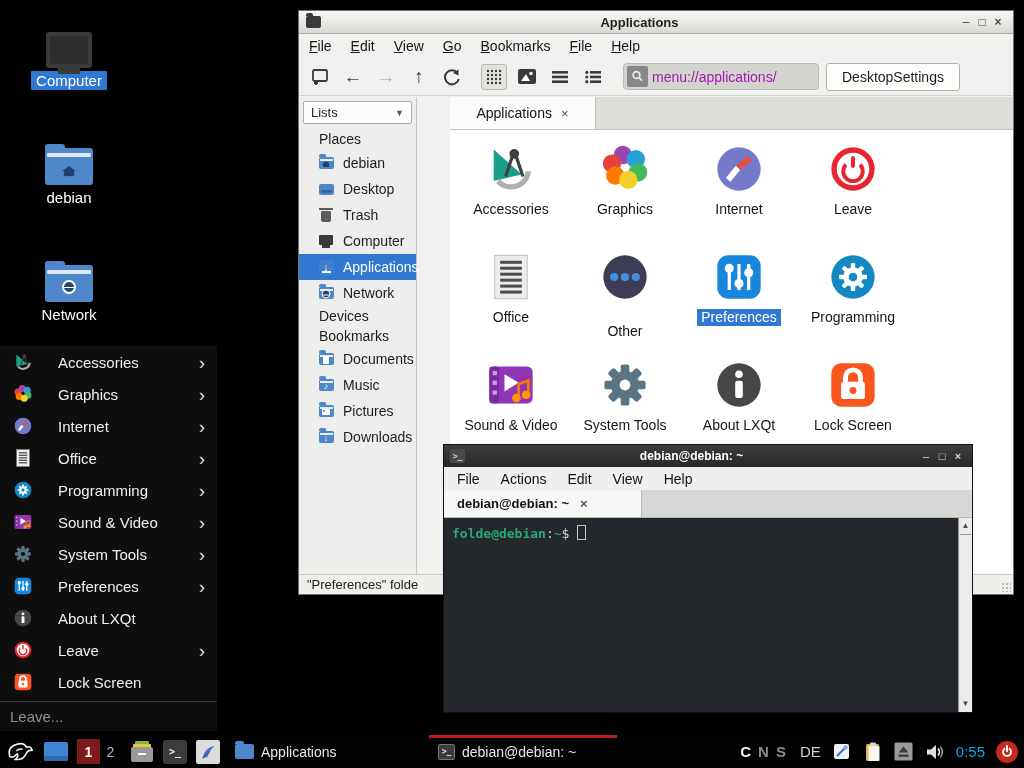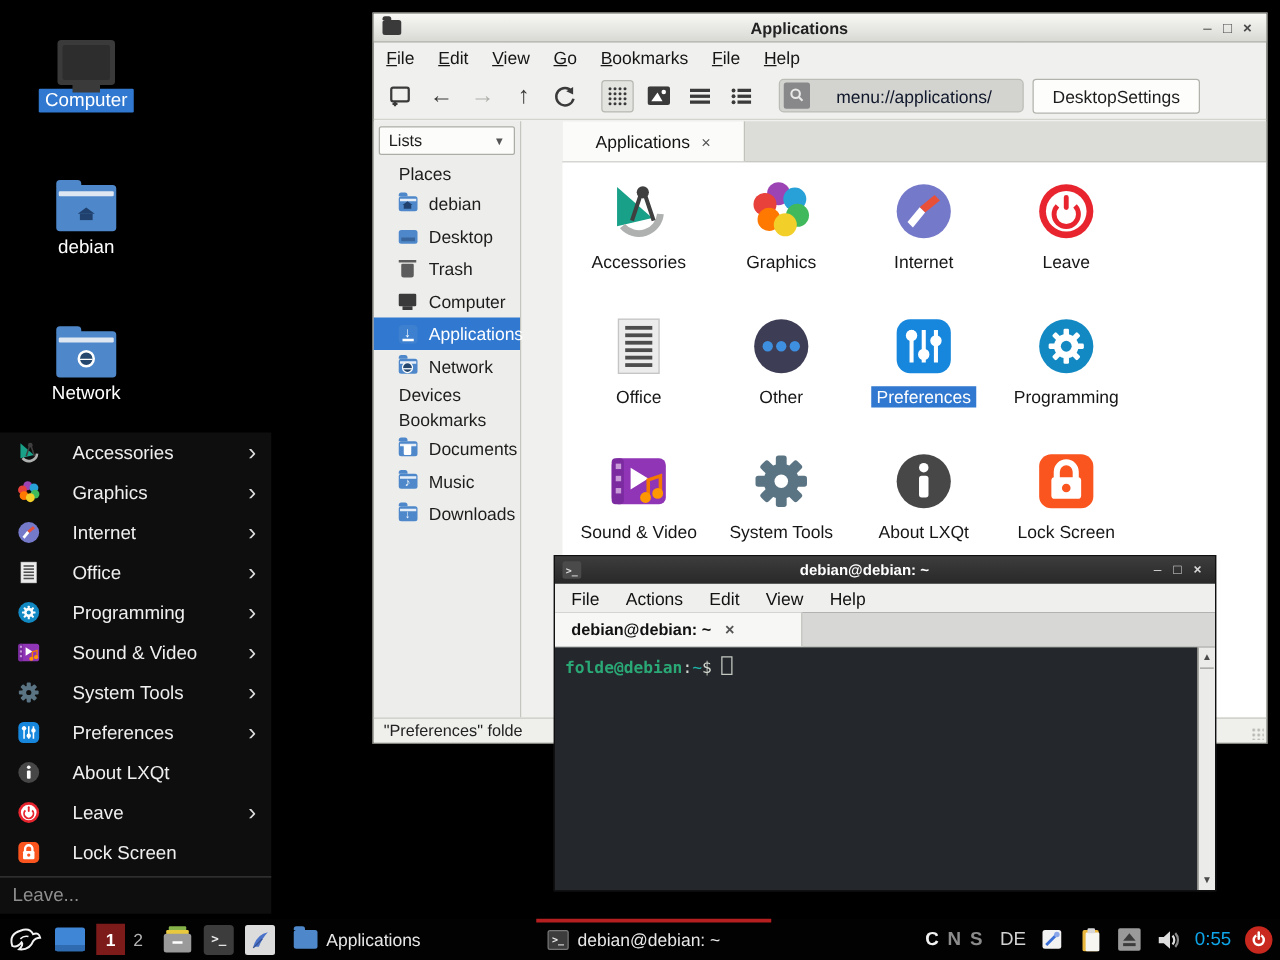--- a/index.html
+++ b/index.html
@@ -41,21 +41,21 @@
   .fm-menubar { height:24px; display:flex; align-items:center; gap:19px; padding:0 10px; font-size:14px; color:#161616; }
   .fm-menubar span { display:inline-block; }
   .fm-menubar span::first-letter { text-decoration:underline; }
   .fm-toolbar { height:38px; display:flex; align-items:center; padding:0 8px; border-bottom:1px solid #d4d4cf; }
   .tbtn { width:26px; height:26px; display:flex; align-items:center; justify-content:center; color:#3a3a3a; font-size:19px; margin-right:7px; flex:none; }
   .tbtn.dis { color:#b0b0ab; }
   .tbtn.pressed { background:#e3e3e0; border:1px solid #b7b7b1; border-radius:3px; }
   .a-back::before{content:'\2190';} .a-fwd::before{content:'\2192';} .a-up::before{content:'\2191';}
   .addr { width:196px; height:27px; background:#d3d3d0; border:1px solid #bcbcb7; border-radius:4px; display:flex; align-items:center; margin-left:10px; overflow:hidden; flex:none; }
   .addr-ico { width:21px; height:21px; background:#88888a; border-radius:2px; margin:0 0 0 3px; display:flex; align-items:center; justify-content:center; flex:none; }
-  .addr-text { font-size:14px; color:#0f172a; padding-left:21px; white-space:nowrap; }
+  .addr-text { font-size:14px; color:#a21caf; padding-left:4px; white-space:nowrap; }
   .dsk-btn { height:28px; padding:0 15px; margin-left:7px; background:#fdfdfc; border:1px solid #b2b2ad; border-radius:3px; font-size:14px; color:#1d1d1d; display:flex; align-items:center; flex:none; }
   .fm-body { position:absolute; top:86px; bottom:0; left:0; right:0; }
   .fm-side { position:absolute; left:0; top:0; bottom:20px; width:118px; background:#ededeb; border-right:1px solid #c6c6c1; font-size:14px; color:#1d1d1d; }
   .combo { height:23px; margin:4px; background:#fcfcfb; border:1px solid #adada8; border-radius:2px; display:flex; align-items:center; padding:0 7px; font-size:13px; }
   .combo .car { margin-left:auto; color:#555; font-size:9px; }
   .side-hd { height:22px; line-height:22px; padding-left:20px; }
   .side-hd.tight { height:20px; line-height:20px; }
   .srow { height:26px; display:flex; align-items:center; padding-left:19px; gap:9px; }
   .srow.sel { background:#3078d0; color:#fff; }
   .sico { width:16px; height:16px; position:relative; flex:none; display:flex; align-items:center; justify-content:center; }
@@ -515,20 +515,31 @@
               <span class="stripe"></span>
               <span class="e">♪</span>
             </span>
           </span>
         <span>Music</span>
       </div>
       <div class="srow">
         <span class="sico">
             <span class="sfold">
               <span class="stripe"></span>
+              <span class="e" style="top:62%">
+                <span class="e-pic" style="display:block;"></span>
+              </span>
+            </span>
+          </span>
+        <span>Pictures</span>
+      </div>
+      <div class="srow">
+        <span class="sico">
+            <span class="sfold">
+              <span class="stripe"></span>
               <span class="e" style="font-weight:bold;">↓</span>
             </span>
           </span>
         <span>Downloads</span>
       </div>
     </div>
 
     <div class="fm-tabbar">
       <div class="fm-tab">
         <span>Applications</span>
@@ -593,21 +604,21 @@
                 <rect x="14" y="14.5" width="20" height="2.8"></rect>
                 <rect x="14" y="20" width="20" height="2.8"></rect>
                 <rect x="14" y="25.5" width="20" height="2.8"></rect>
                 <rect x="14" y="31" width="20" height="2.8"></rect>
                 <rect x="14" y="36.5" width="20" height="2.8"></rect>
               </g>
             </svg>
         </span>
         <span class="cl">Office</span>
       </div>
-      <div class="cell" style="left:118px; top:120px;">
+      <div class="cell" style="left:118px; top:120px;gap:14px;">
         <span class="ci">
           <svg viewBox="0 0 48 48">
               <circle cx="24" cy="24" r="20" fill="#3d3d55"></circle>
               <g fill="#3e8fe0">
                 <circle cx="14" cy="24" r="3.8"></circle>
                 <circle cx="24" cy="24" r="3.8"></circle>
                 <circle cx="34" cy="24" r="3.8"></circle>
               </g>
             </svg>
         </span>

